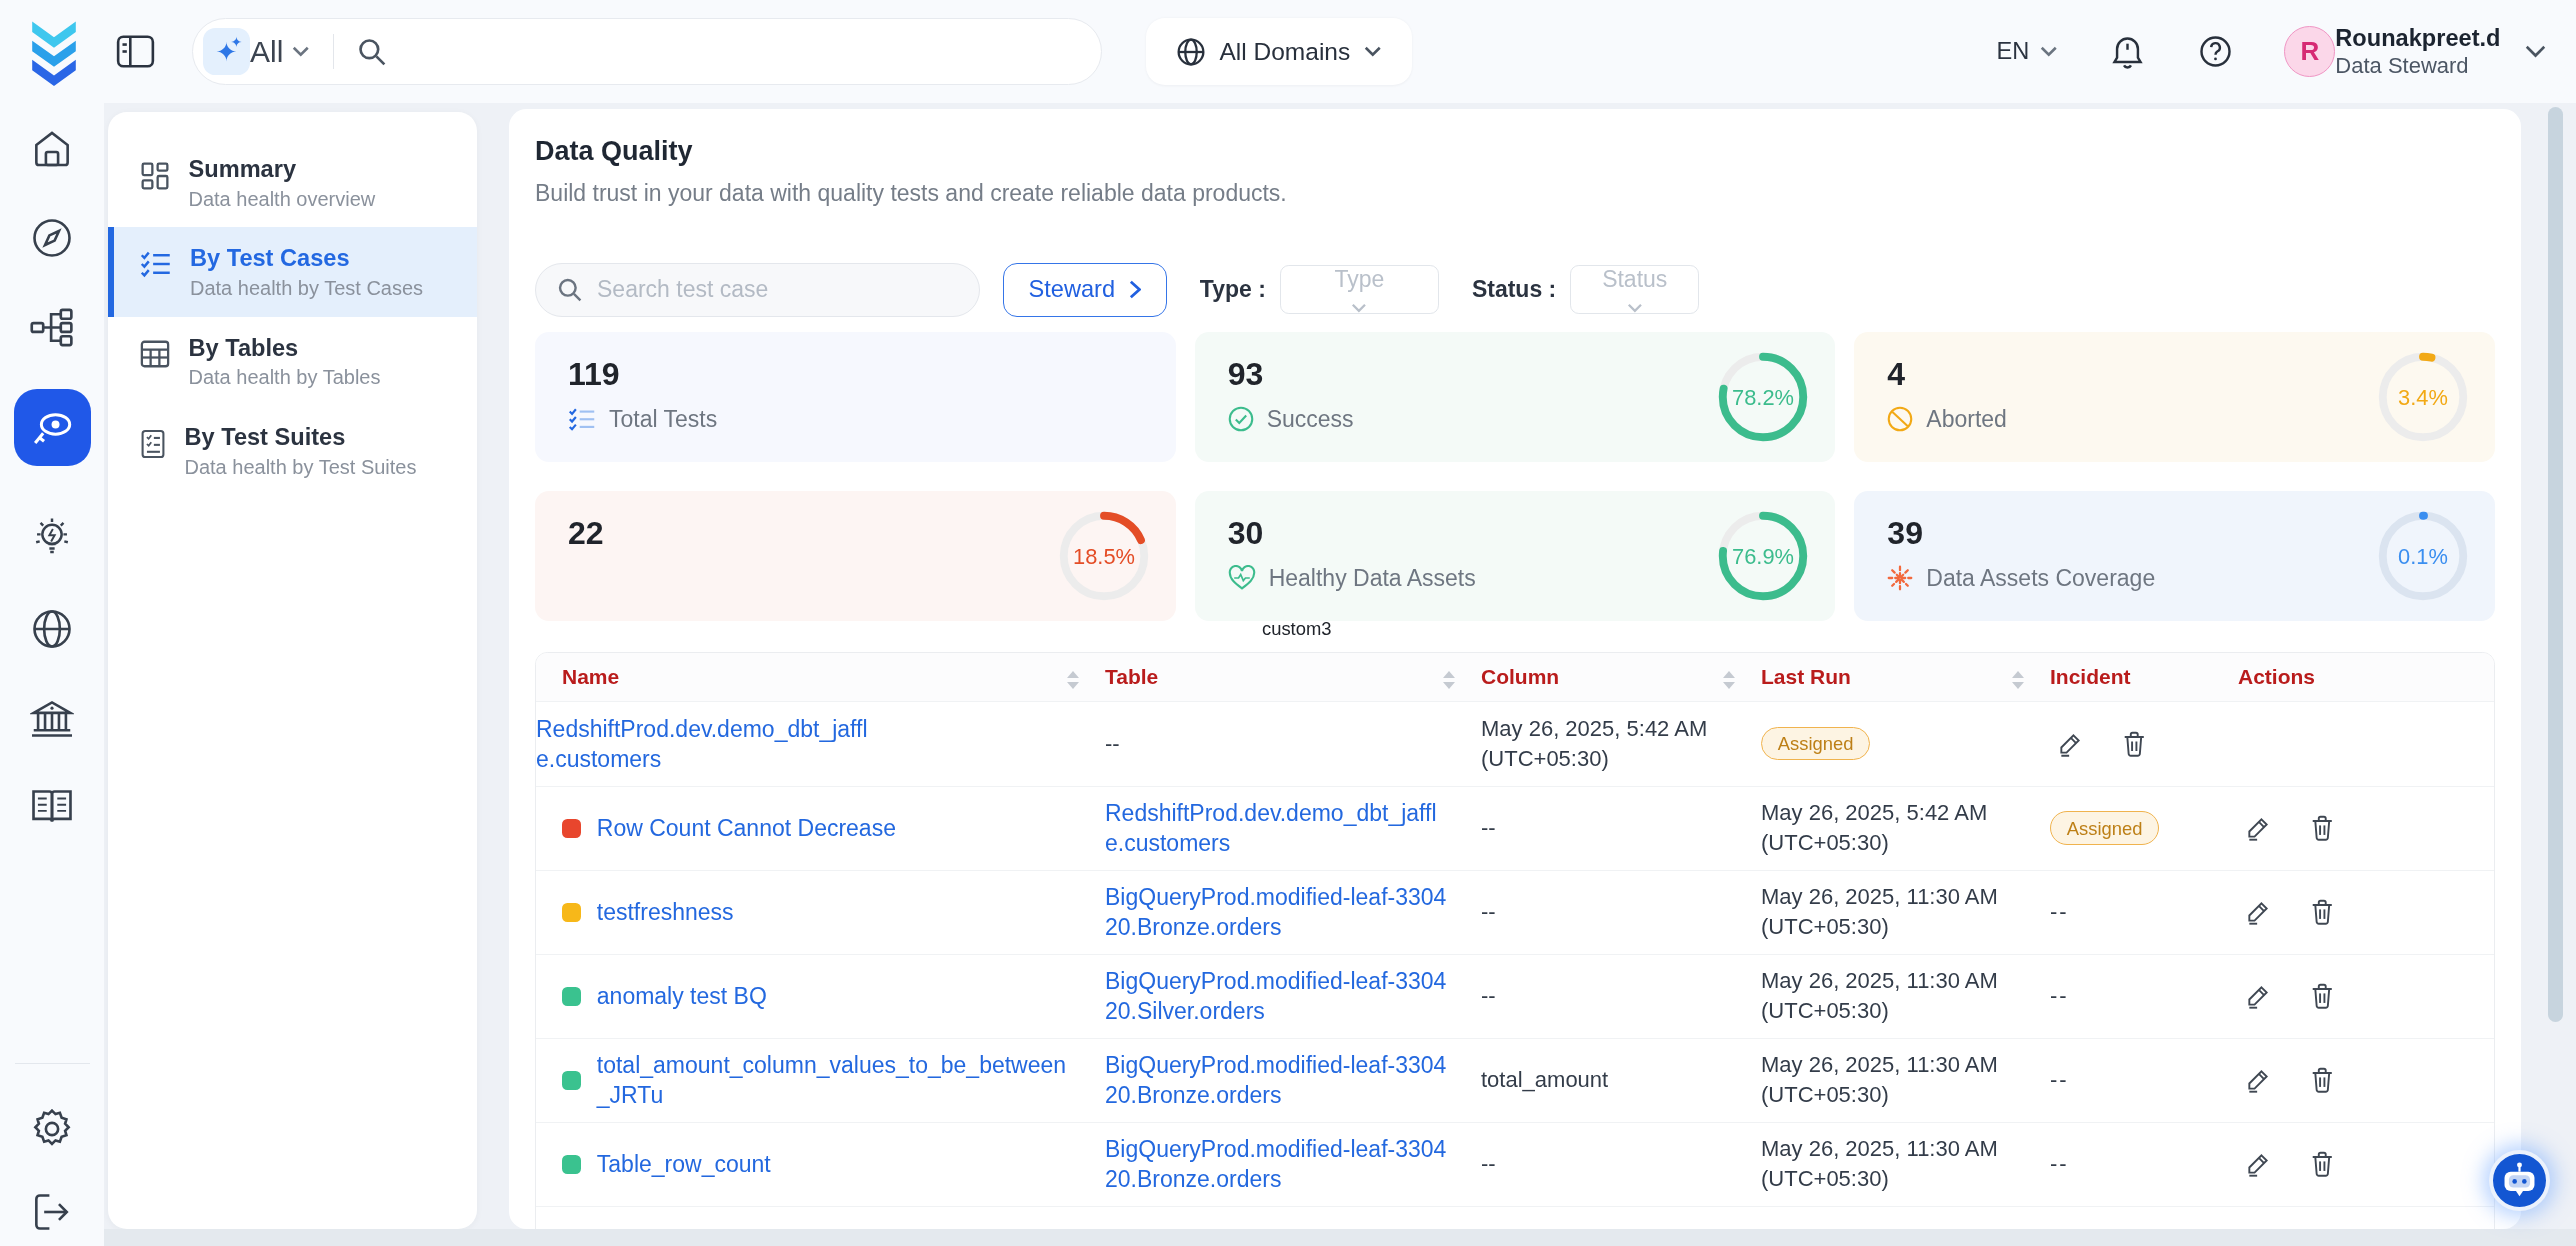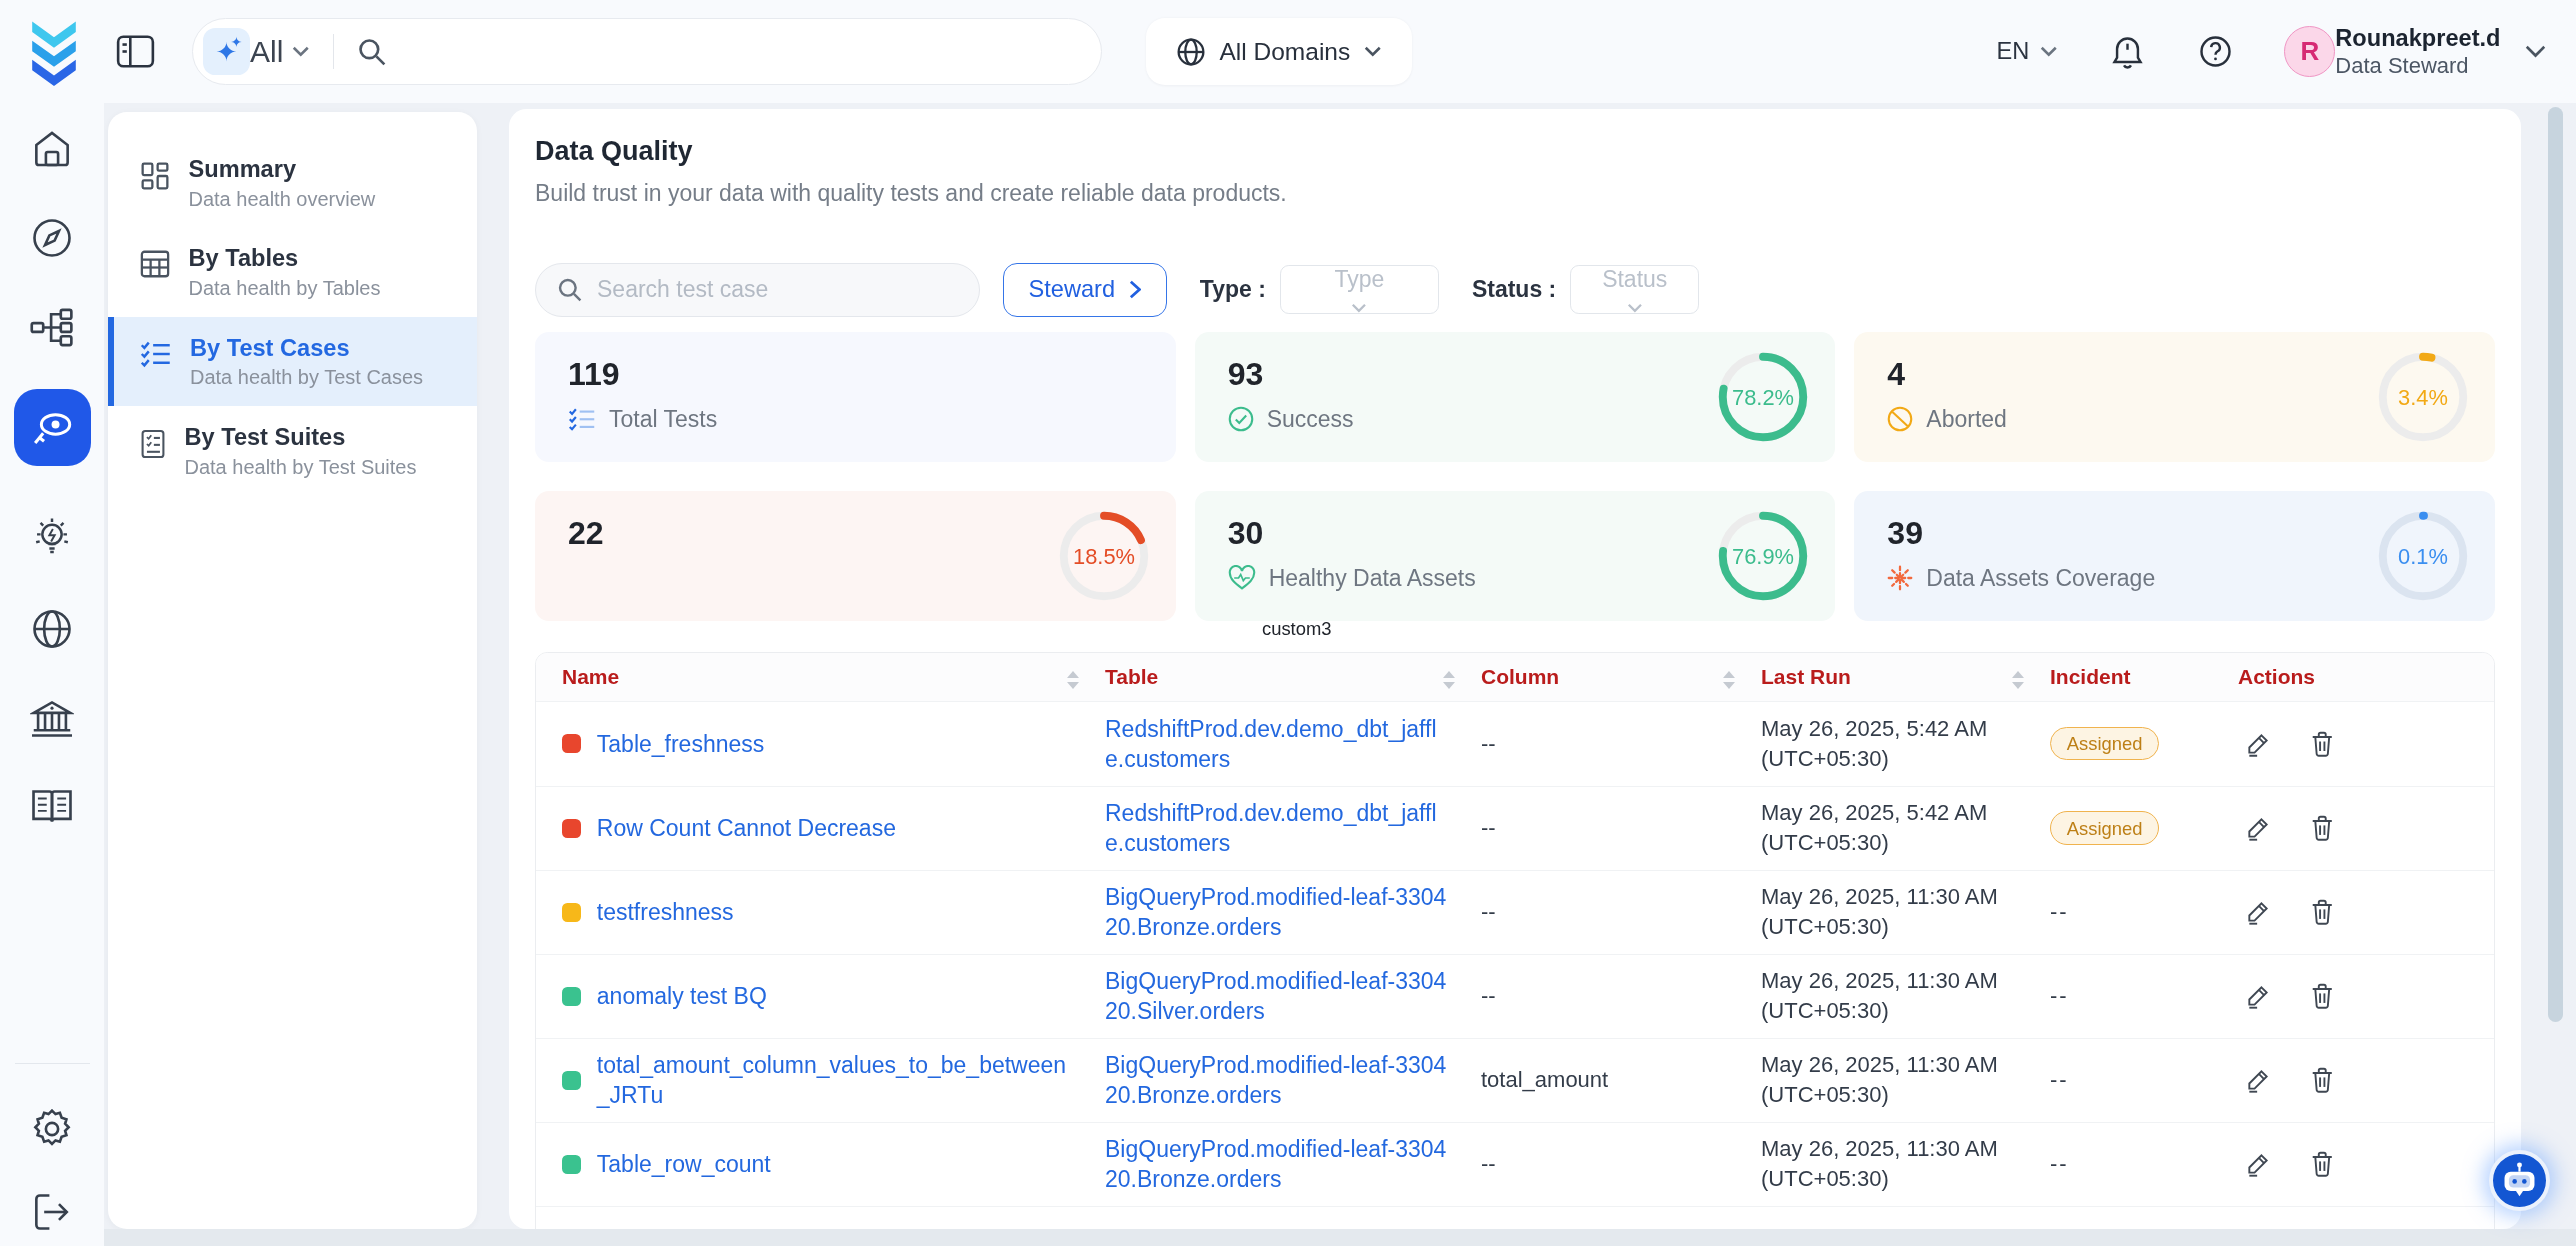--- a/index.html
+++ b/index.html
@@ -347,49 +347,49 @@
           <rect x="20" y="3" width="11" height="8" rx="1.5"></rect>
         <rect x="3" y="22" width="11" height="9" rx="1.5"></rect>
           <rect x="20" y="17" width="11" height="14" rx="1.5"></rect>
       </svg>
     </span>
     <span>
       <div class="nav-title">Summary</div>
       <div class="nav-sub">Data health overview</div>
     </span>
   </div>
-  <div class="nav-item">
-    <span class="nicon">
-      <svg width="30" height="28" viewBox="0 0 34 32" fill="none" stroke="#4a5460" stroke-width="2.6">
-        <rect x="2" y="2" width="30" height="28" rx="3"></rect>
-        <line x1="2" y1="11" x2="32" y2="11"></line>
-          <line x1="2" y1="20" x2="32" y2="20"></line>
-        <line x1="12" y1="11" x2="12" y2="30"></line>
-          <line x1="22" y1="11" x2="22" y2="30"></line>
-      </svg>
-    </span>
-    <span>
-      <div class="nav-title">By Tables</div>
-      <div class="nav-sub">Data health by Tables</div>
-    </span>
-  </div>
   <div class="nav-item active">
     <span class="nicon">
       <svg width="31.5" height="28" viewBox="0 0 36 32" fill="none" stroke="#2368e1" stroke-width="2.8">
         <path d="M2 6 l3 3 5 -6"></path>
           <line x1="15" y1="6" x2="34" y2="6"></line>
         <path d="M2 16 l3 3 5 -6"></path>
           <line x1="15" y1="16" x2="34" y2="16"></line>
         <path d="M2 26 l3 3 5 -6"></path>
           <line x1="15" y1="26" x2="34" y2="26"></line>
       </svg>
     </span>
     <span>
       <div class="nav-title">By Test Cases</div>
       <div class="nav-sub">Data health by Test Cases</div>
+    </span>
+  </div>
+  <div class="nav-item">
+    <span class="nicon">
+      <svg width="30" height="28" viewBox="0 0 34 32" fill="none" stroke="#4a5460" stroke-width="2.6">
+        <rect x="2" y="2" width="30" height="28" rx="3"></rect>
+        <line x1="2" y1="11" x2="32" y2="11"></line>
+          <line x1="2" y1="20" x2="32" y2="20"></line>
+        <line x1="12" y1="11" x2="12" y2="30"></line>
+          <line x1="22" y1="11" x2="22" y2="30"></line>
+      </svg>
+    </span>
+    <span>
+      <div class="nav-title">By Tables</div>
+      <div class="nav-sub">Data health by Tables</div>
     </span>
   </div>
   <div class="nav-item">
     <span class="nicon">
       <svg width="26" height="30" viewBox="0 0 30 34" fill="none" stroke="#4a5460" stroke-width="2.4">
         <rect x="3" y="2" width="24" height="30" rx="3"></rect>
         <path d="M8 9 l2 2 3 -4" stroke-width="2"></path>
           <line x1="16" y1="10" x2="23" y2="10"></line>
         <path d="M8 17 l2 2 3 -4" stroke-width="2"></path>
           <line x1="16" y1="18" x2="23" y2="18"></line>
@@ -584,24 +584,20 @@
       </div>
       <div class="nosort">
         <span>Incident</span>
       </div>
       <div class="nosort">
         <span>Actions</span>
       </div>
     </div>
     <div>
   <div class="t-row">
-    <div class="name-cell">
-      <span class="status-sq" style="background: rgb(232, 70, 45);"></span>
-      <a class="tlink">Table_freshness</a>
-    </div>
     <div class="table-cell"><a class="tlink">RedshiftProd.dev.demo_dbt_jaffle.customers</a></div>
     <div class="plain-cell">--</div>
     <div class="lastrun-cell">May 26, 2025, 5:42 AM (UTC+05:30)</div>
     <div><span class="badge">Assigned</span></div>
     <div class="actions-cell">
       <span class="act">
         <svg width="26" height="26" viewBox="0 0 30 30" fill="none" stroke="#3f4752" stroke-width="2.2">
           <path d="M19 5 L25 11 L11 25 H5 V19 Z"></path>
                 <line x1="16" y1="8" x2="22" y2="14"></line>
                 <line x1="5" y1="28.5" x2="14" y2="28.5"></line>

